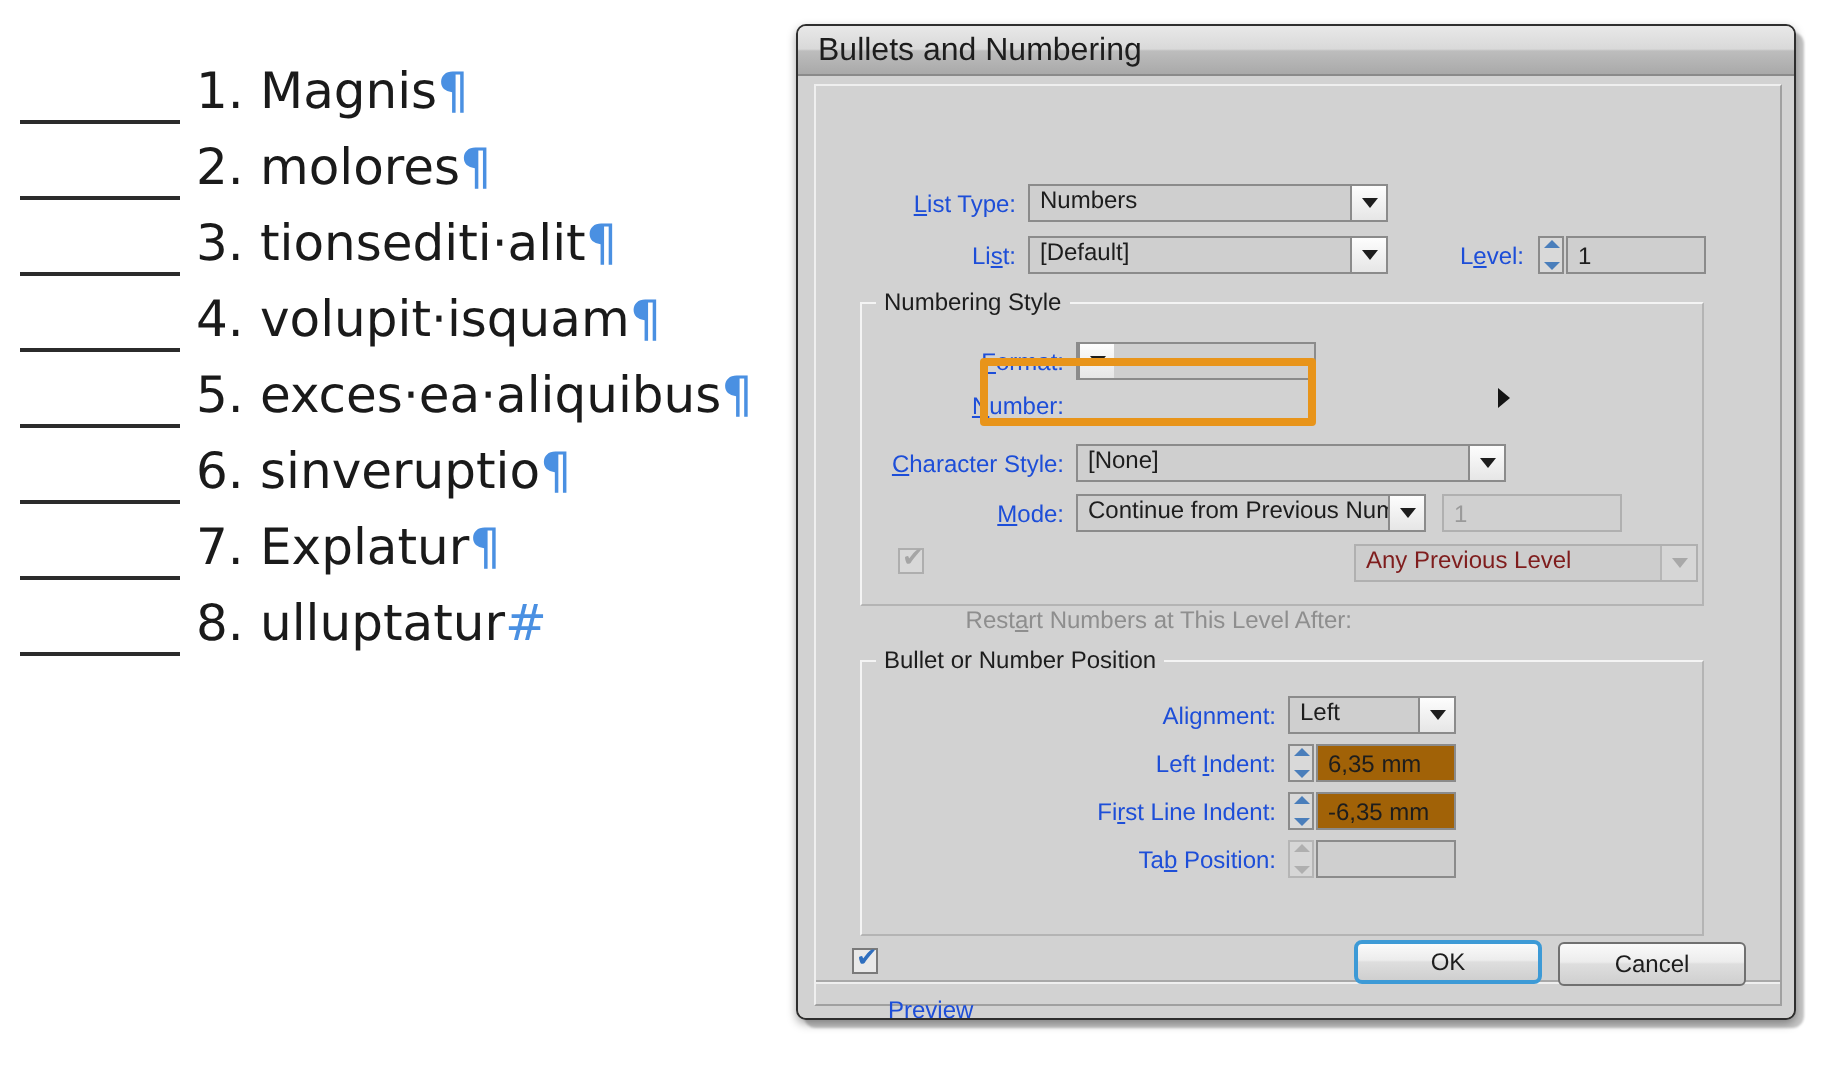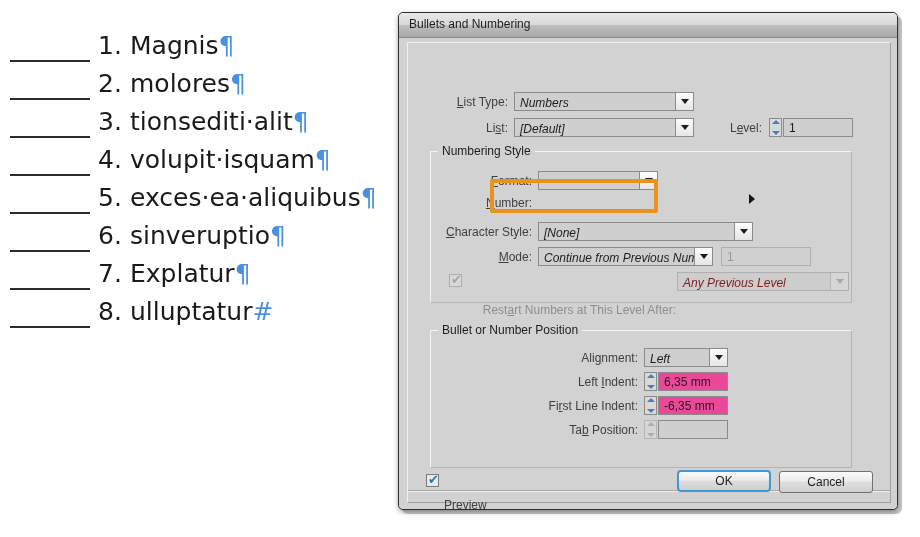--- a/index.html
+++ b/index.html
@@ -100,21 +100,21 @@
     height: 25px;
     background: linear-gradient(to bottom, #e8e8e8 0%, #d9d9d9 48%, #bdbdbd 52%, #a9a9a9 100%);
     border-bottom: 1px solid #8a8a8a;
     border-radius: 4px 4px 0 0;
     box-sizing: border-box;
   }
   #title-text {
     position: absolute;
     left: 10px;
     top: 4px;
-    font-size: 12px;
+    font-size: 16px;
     color: #1d1d1d;
     font-family: "Liberation Sans", sans-serif;
   }
   #dialog-body {
     position: absolute;
     left: 8px;
     top: 29px;
     width: 484px;
     height: 461px;
     background: #d2d2d2;
@@ -122,37 +122,36 @@
     border-left: 1px solid #efefef;
     border-right: 1px solid #a0a0a0;
     border-bottom: 1px solid #a0a0a0;
     box-sizing: border-box;
   }
 
   
   .row-label {
     position: absolute;
     font-size: 12px;
-    color: #404040;
+    color: #1d4ed8;
     text-align: right;
     white-space: nowrap;
     font-family: "Liberation Sans", sans-serif;
   }
   .row-label.dim { color: #8e8e8e; }
   .u { text-decoration: underline; }
 
   .combo {
     position: absolute;
     height: 19px;
     background: #cfcfcf;
     border: 1px solid #8b8b8b;
     box-sizing: border-box;
     display: flex;
-    align-items: flex-end;
-    font-style: italic;
+    align-items: flex-start;
   }
   .combo .val {
     font-size: 12px;
     color: #1d1d1d;
     padding-left: 5px;
     overflow: hidden;
     white-space: nowrap;
     flex: 1;
     font-family: "Liberation Sans", sans-serif;
   }
@@ -184,21 +183,21 @@
     border: 1px solid #8b8b8b;
     box-sizing: border-box;
     font-size: 12px;
     color: #1d1d1d;
     display: flex;
     align-items: center;
     padding-left: 5px;
     font-family: "Liberation Sans", sans-serif;
   }
   .txtfield.disabled { color: #9a9a9a; border-color: #b0b0b0; background: #d0d0d0; }
-  .txtfield.white { background: #ec4899; }
+  .txtfield.white { background: #a16207; }
 
   .spinner {
     position: absolute;
     width: 13px;
     height: 19px;
     background: #d9d9d9;
     border: 1px solid #8b8b8b;
     box-sizing: border-box;
     display: flex;
     flex-direction: column;

